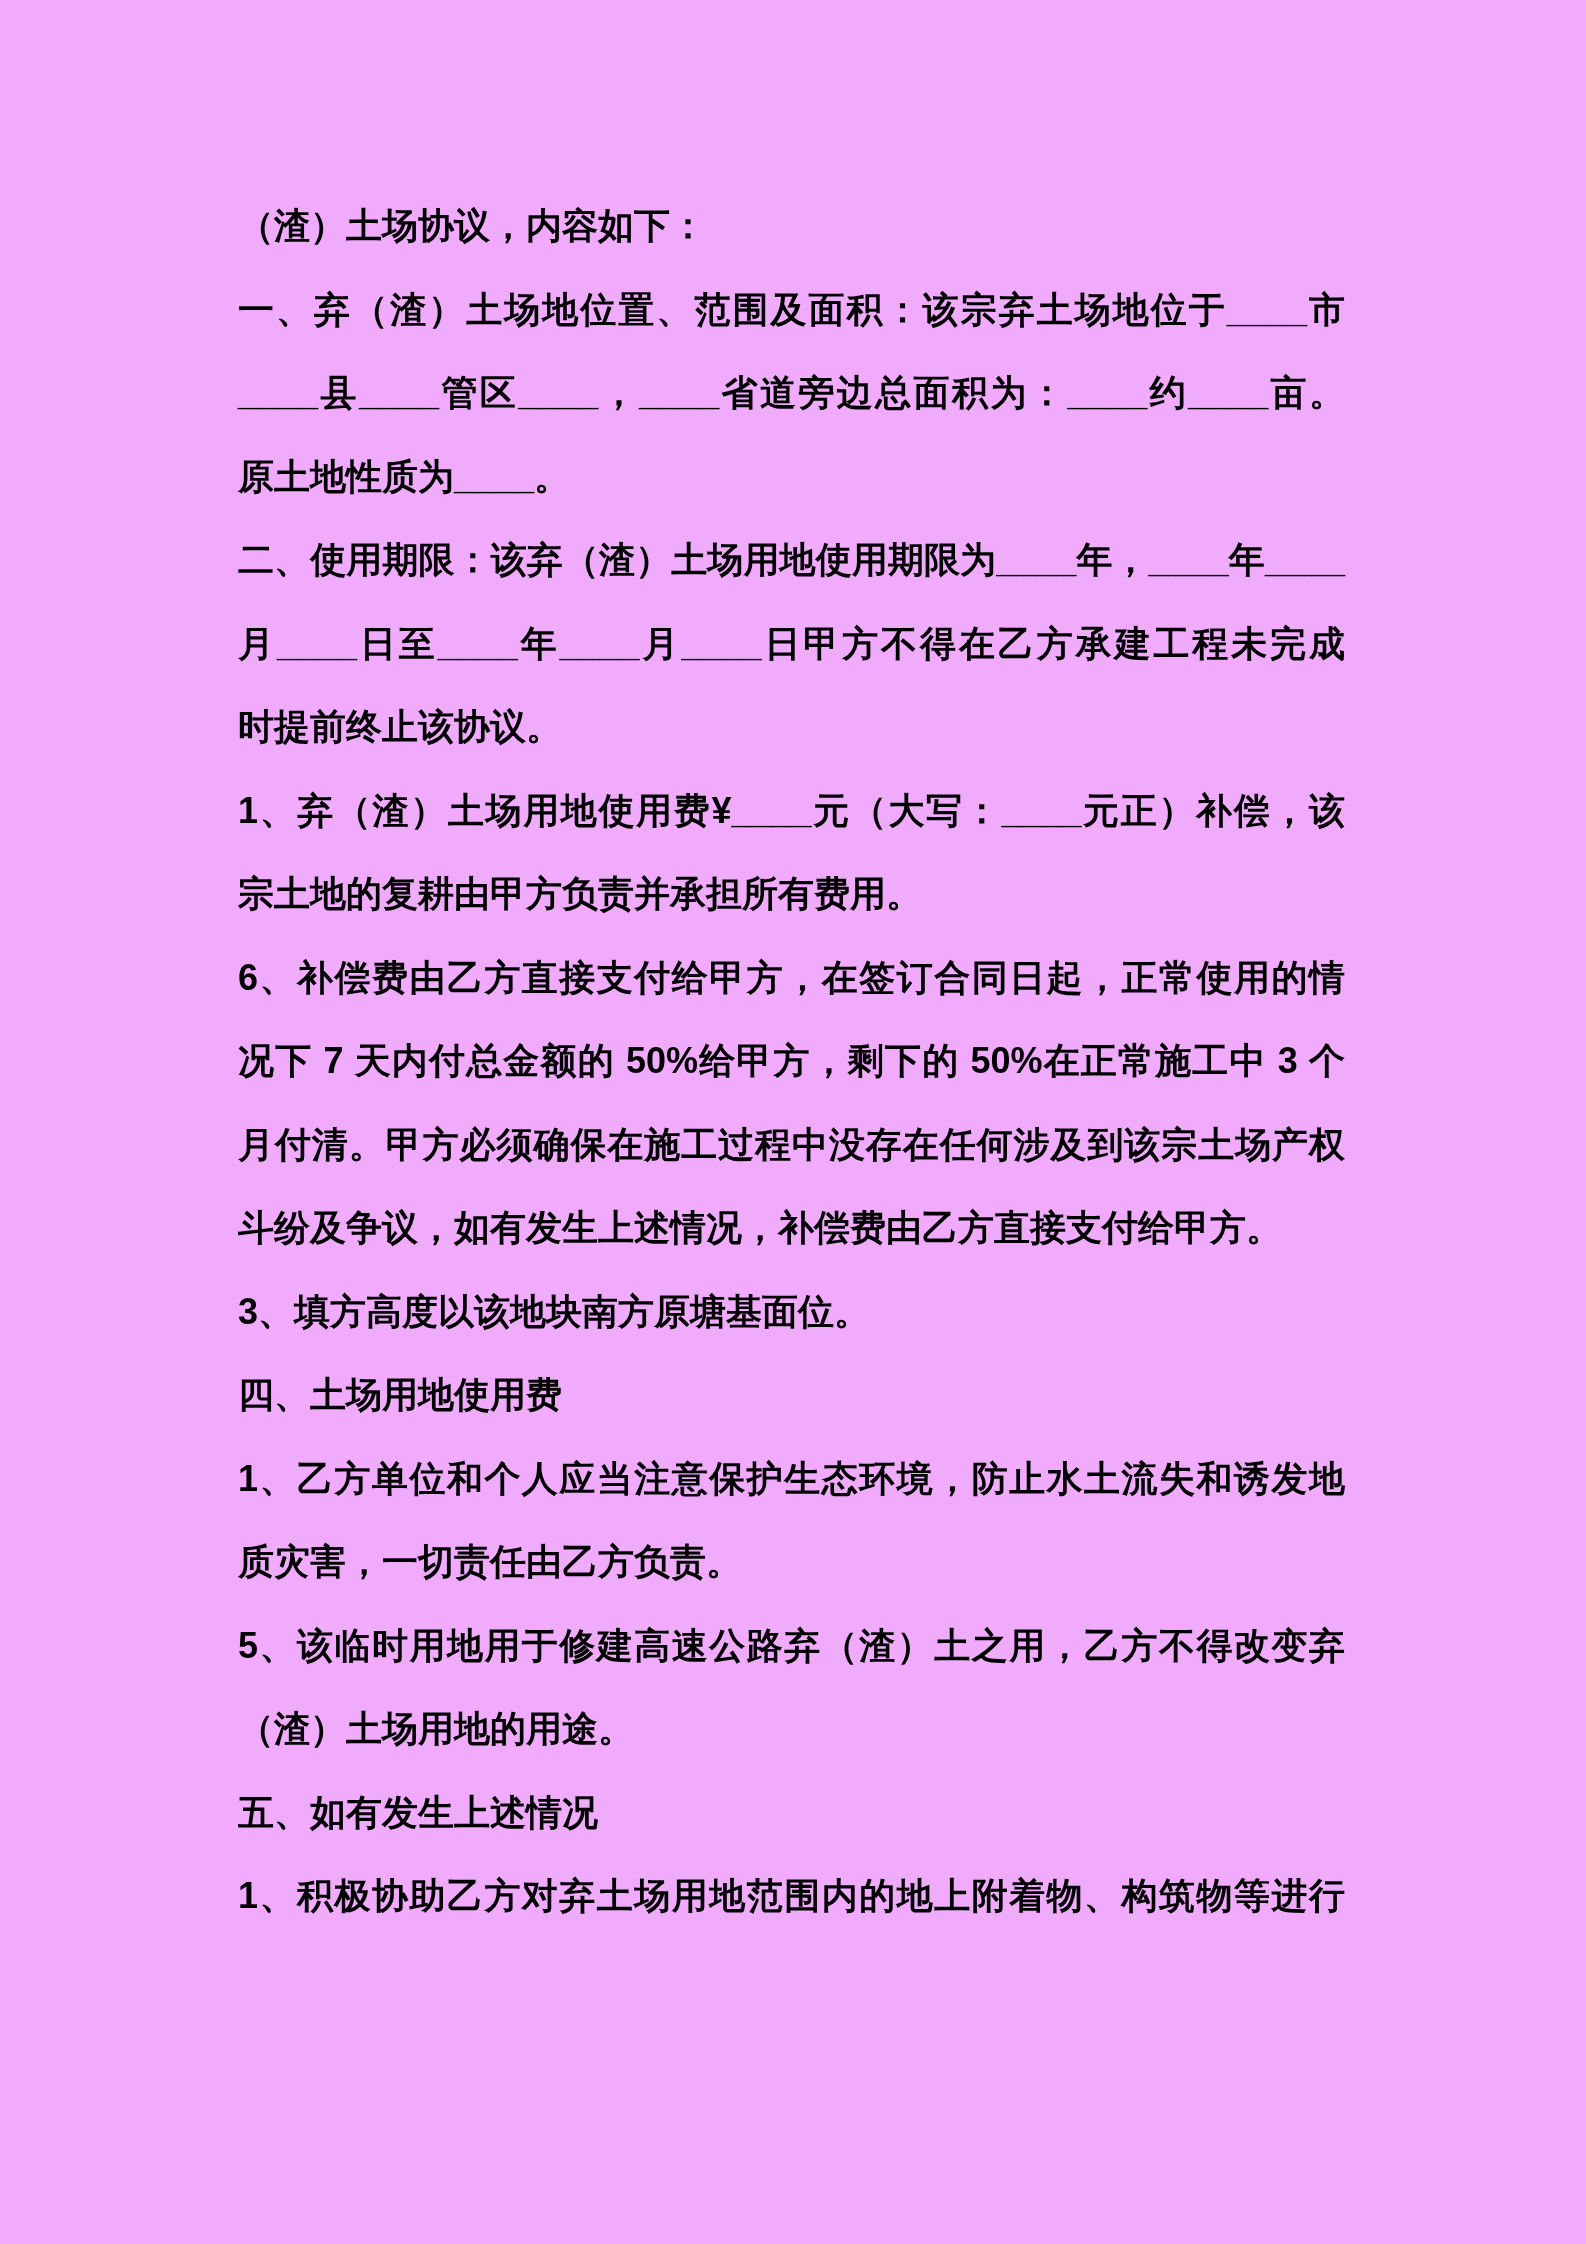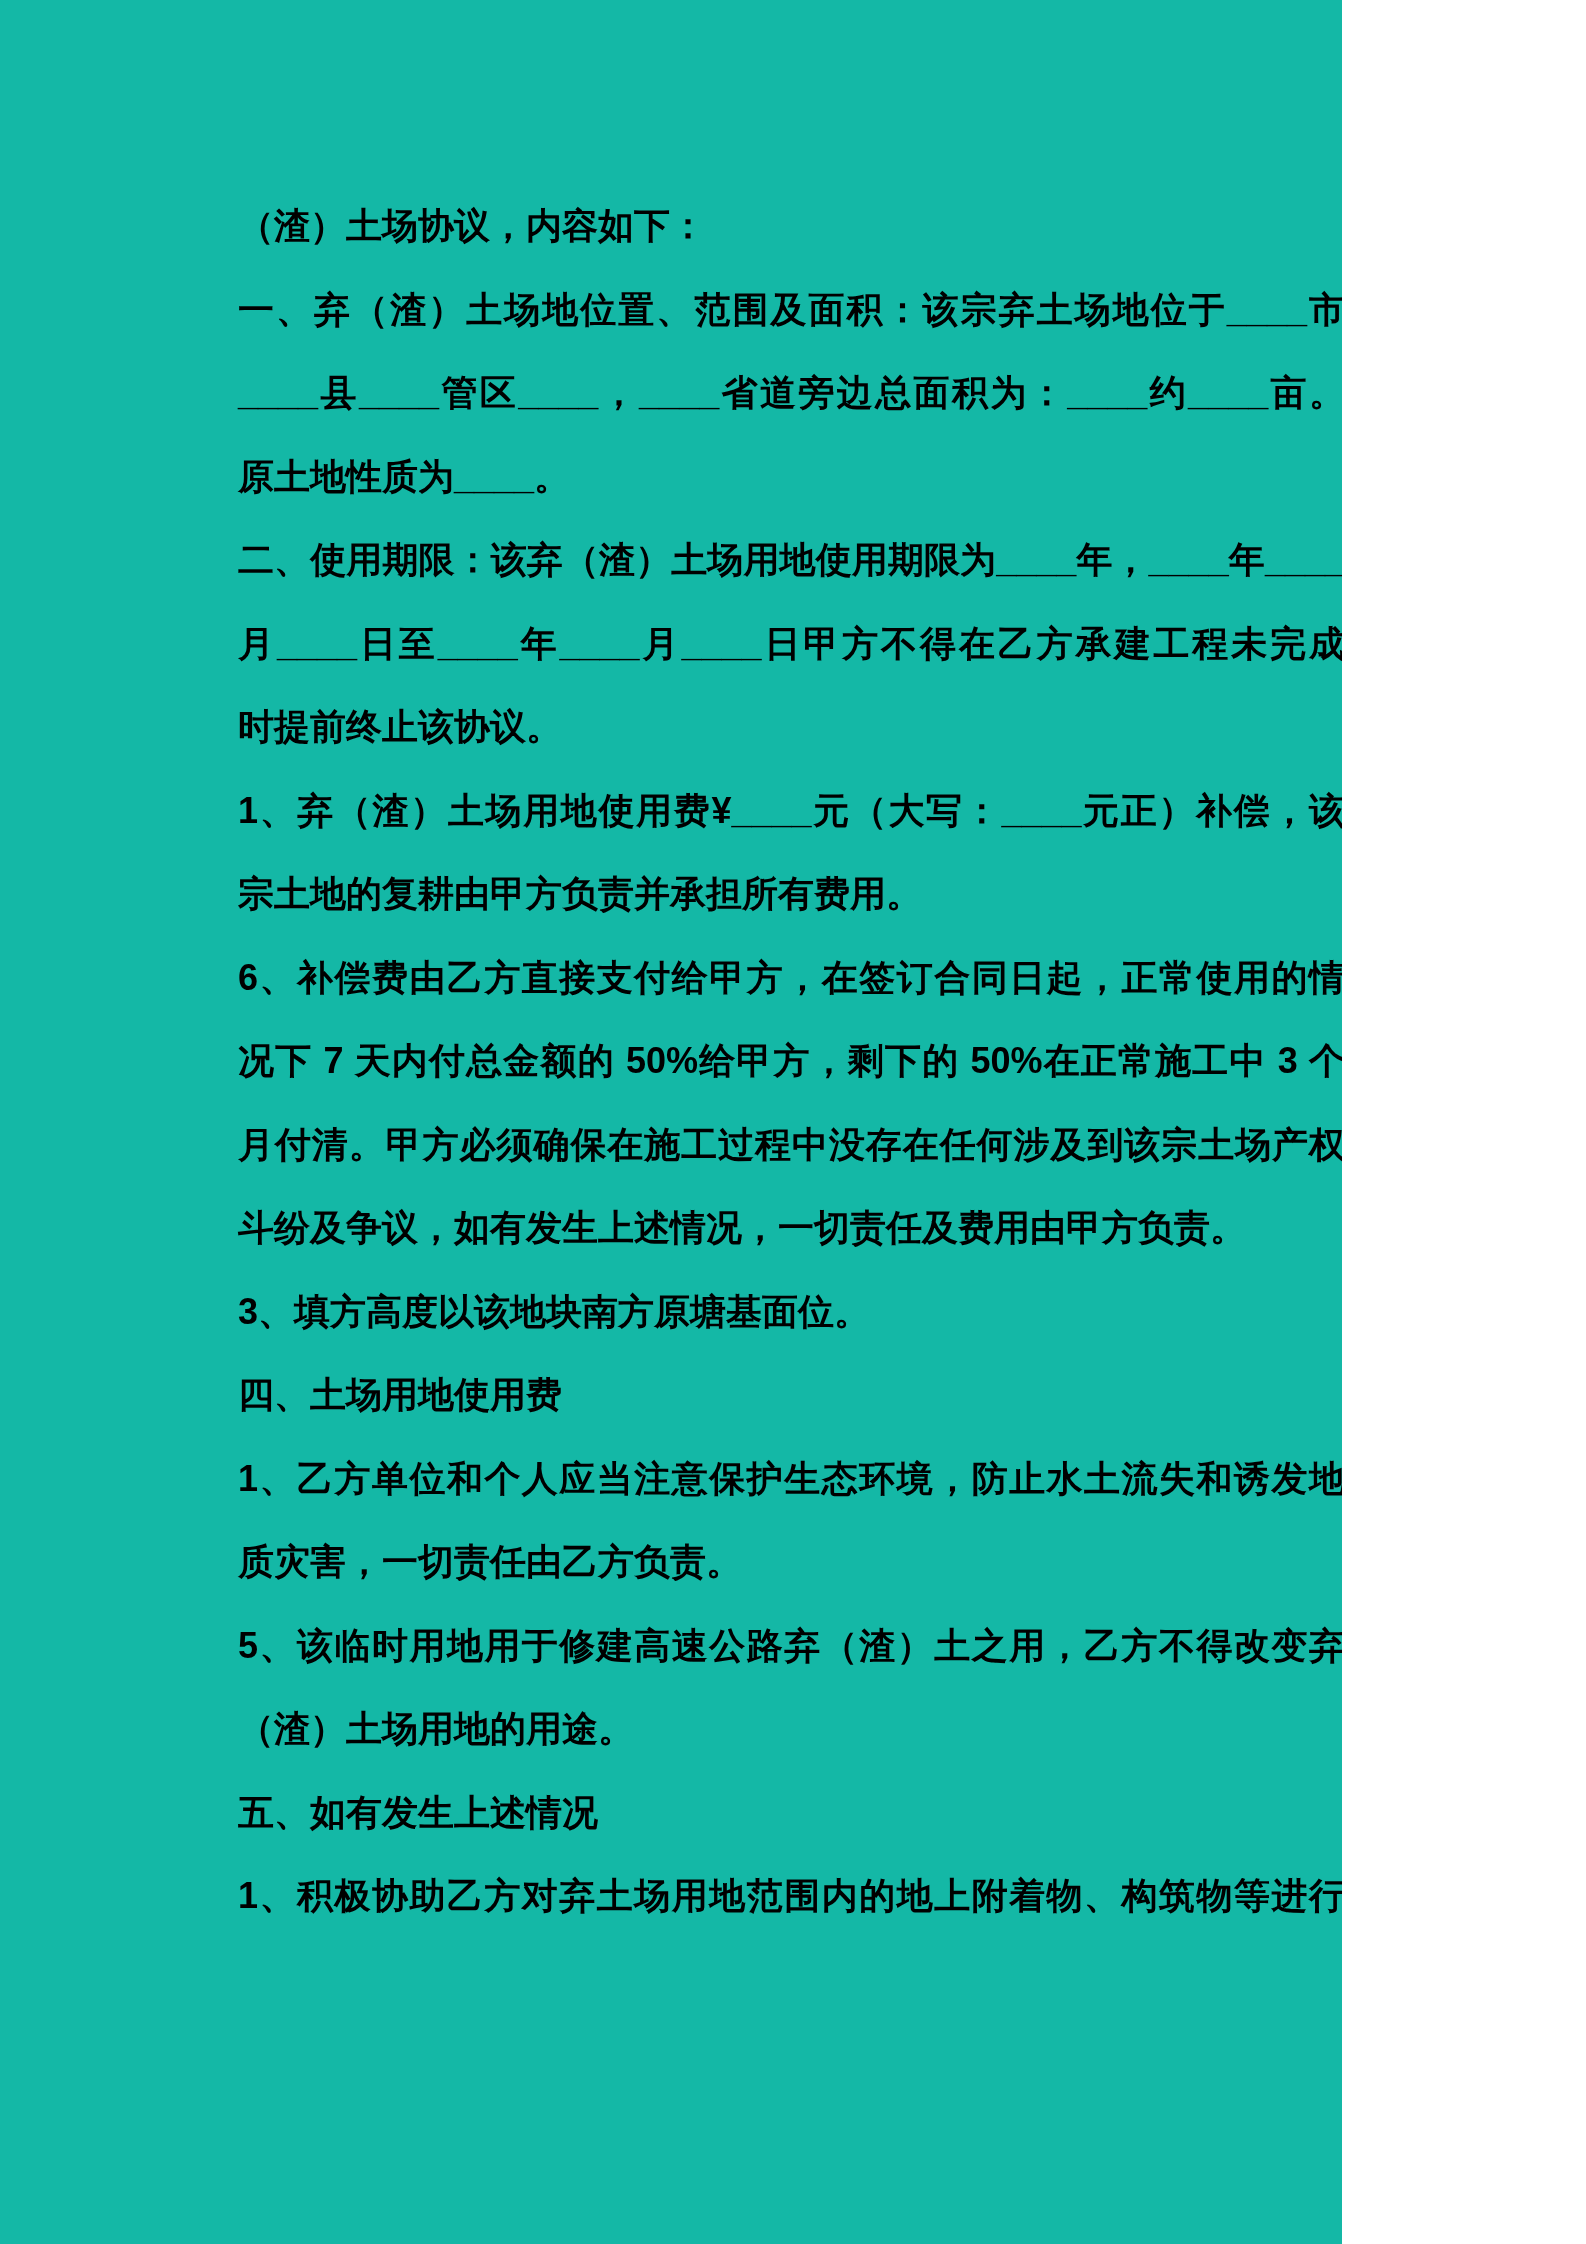--- a/index.html
+++ b/index.html
@@ -2,23 +2,23 @@
 <html><head>
 <meta charset="utf-8">
 <style>
   html, body {
     margin: 0;
     padding: 0;
     background: #ffffff;
   }
   .page {
     position: relative;
-    width: 1342px;
+    width: 1586px;
     height: 2244px;
-    background: #14b8a6;
+    background: #f0abfc;
     overflow: hidden;
   }
   .content {
     position: absolute;
     left: 238px;
     top: 184px;
     width: 1107px;
   }
   .line {
     font-family: "Liberation Sans", "DejaVu Sans", sans-serif;
@@ -49,21 +49,21 @@
       <div class="line justify">____县____管区____，____省道旁边总面积为：____约____亩。</div>
       <div class="line left">原土地性质为____。</div>
       <div class="line justify">二、使用期限：该弃（渣）土场用地使用期限为____年，____年____</div>
       <div class="line justify">月____日至____年____月____日甲方不得在乙方承建工程未完成</div>
       <div class="line left">时提前终止该协议。</div>
       <div class="line justify">1、弃（渣）土场用地使用费¥____元（大写：____元正）补偿，该</div>
       <div class="line left">宗土地的复耕由甲方负责并承担所有费用。</div>
       <div class="line justify">6、补偿费由乙方直接支付给甲方，在签订合同日起，正常使用的情</div>
       <div class="line justify">况下 7 天内付总金额的 50%给甲方，剩下的 50%在正常施工中 3 个</div>
       <div class="line justify">月付清。甲方必须确保在施工过程中没存在任何涉及到该宗土场产权</div>
-      <div class="line left">斗纷及争议，如有发生上述情况，一切责任及费用由甲方负责。</div>
+      <div class="line left">斗纷及争议，如有发生上述情况，补偿费由乙方直接支付给甲方。</div>
       <div class="line left">3、填方高度以该地块南方原塘基面位。</div>
       <div class="line left">四、土场用地使用费</div>
       <div class="line justify">1、乙方单位和个人应当注意保护生态环境，防止水土流失和诱发地</div>
       <div class="line left">质灾害，一切责任由乙方负责。</div>
       <div class="line justify">5、该临时用地用于修建高速公路弃（渣）土之用，乙方不得改变弃</div>
       <div class="line left">（渣）土场用地的用途。</div>
       <div class="line left">五、如有发生上述情况</div>
       <div class="line justify">1、积极协助乙方对弃土场用地范围内的地上附着物、构筑物等进行</div>
     </div>
 </div>

